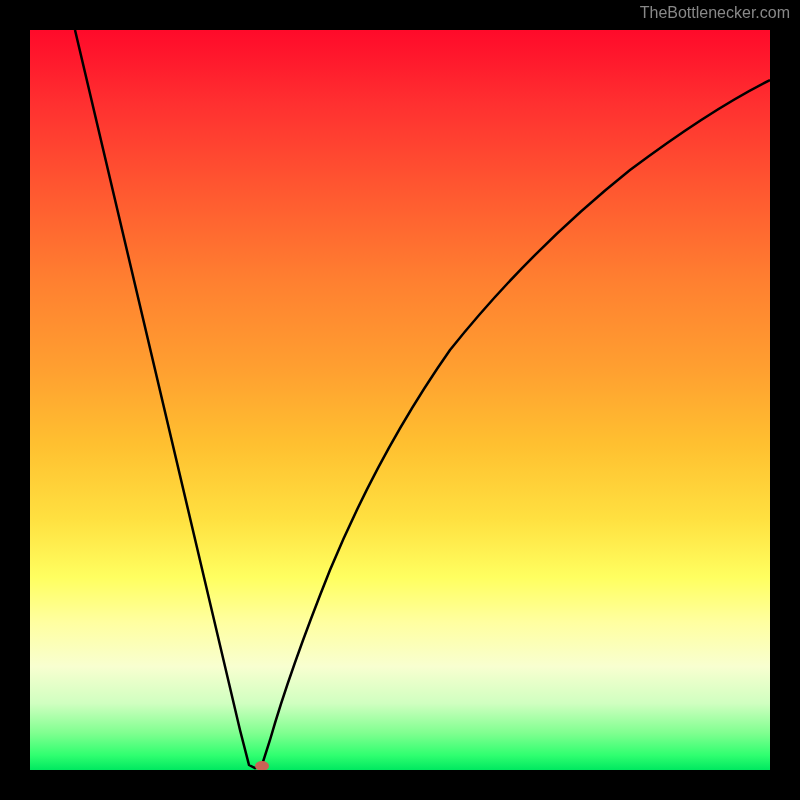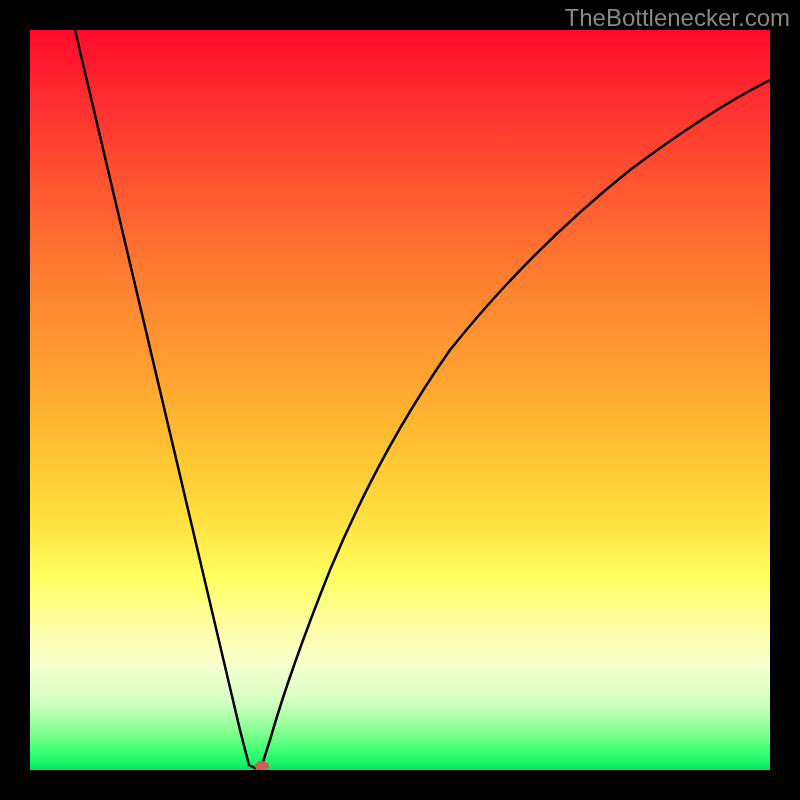--- a/index.html
+++ b/index.html
@@ -51,21 +51,21 @@
         #30ff70 98%,
         #00e860 100%
       );
     }
     
     .watermark {
       position: absolute;
       top: 4px;
       right: 10px;
       color: #888;
-      font-size: 24px;
+      font-size: 16px;
       font-weight: normal;
       z-index: 10;
       font-family: Arial, sans-serif;
     }
     
     .curve-svg {
       position: absolute;
       top: 30px;
       left: 30px;
       width: 740px;

